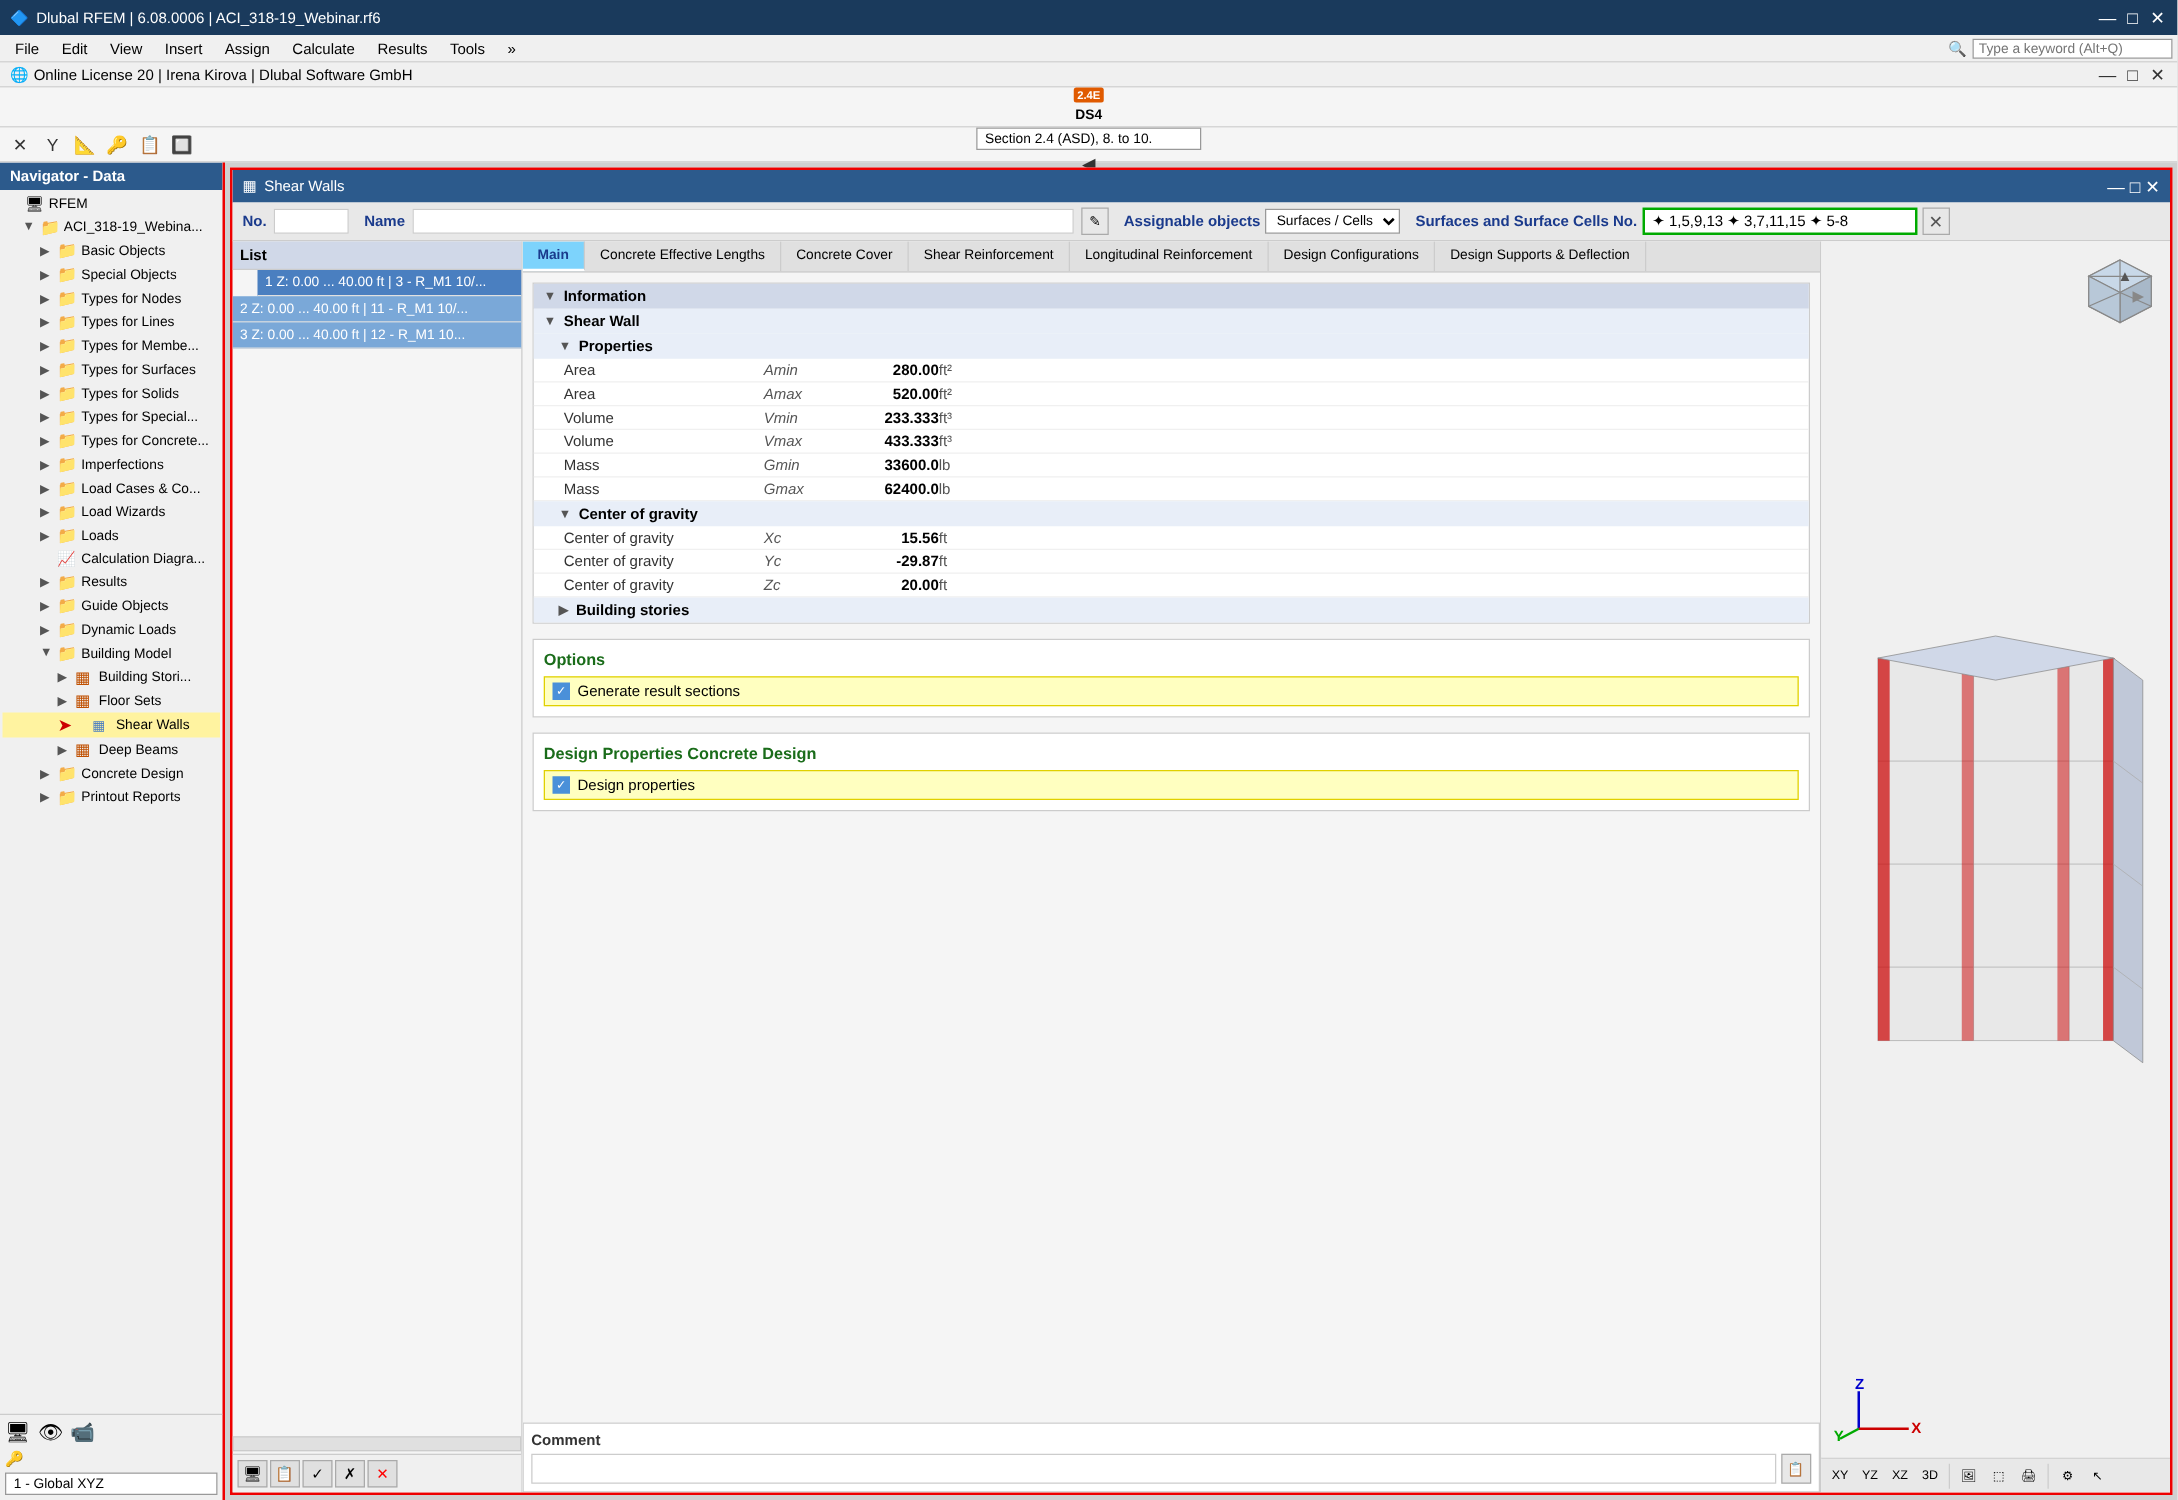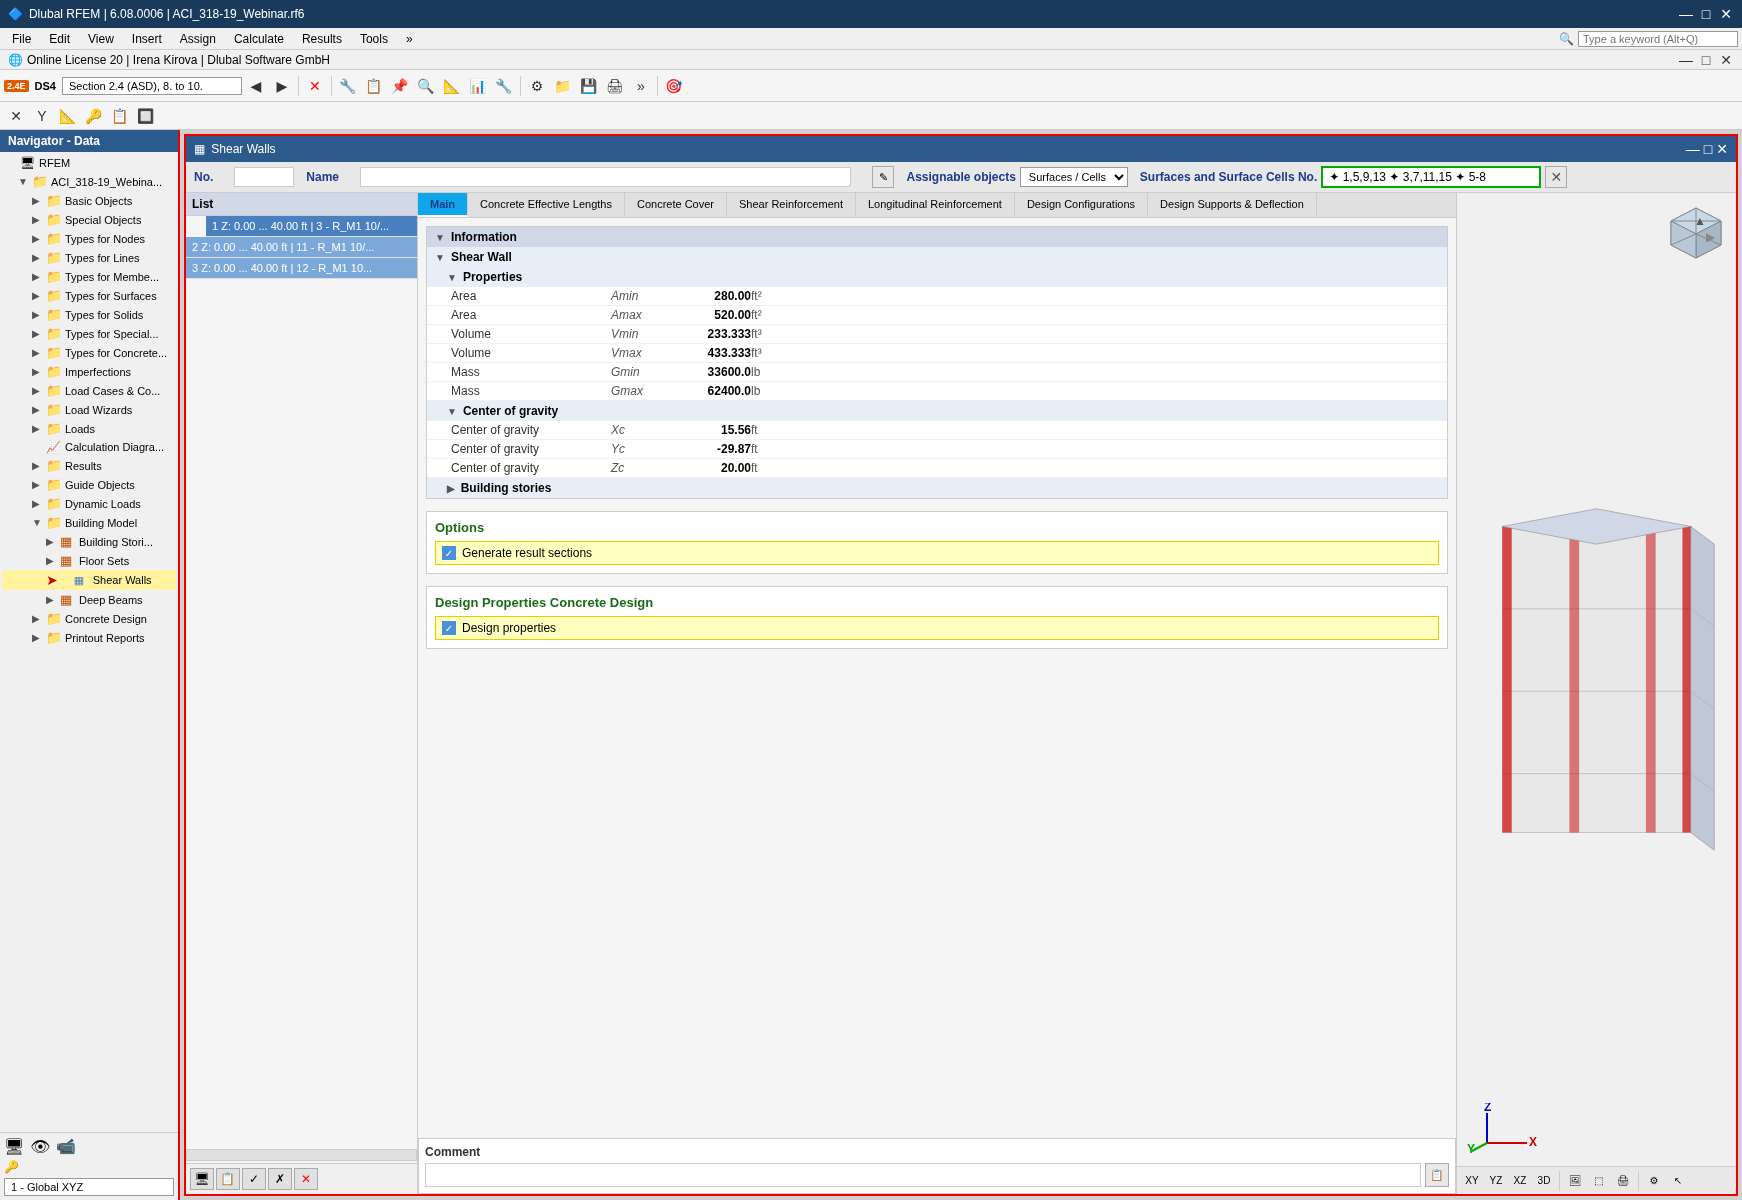--- a/index.html
+++ b/index.html
@@ -58,20 +58,21 @@
 
     
     .toolbar {
       background: #f5f5f5;
       height: 32px;
       display: flex;
       align-items: center;
       padding: 0 4px;
       border-bottom: 1px solid #ccc;
       gap: 2px;
+      flex-direction: column;
     }
     .toolbar-btn {
       width: 24px; height: 24px;
       background: none; border: 1px solid transparent;
       cursor: pointer; display: flex; align-items: center; justify-content: center;
       font-size: 14px; color: #333;
     }
     .toolbar-separator { width: 1px; height: 20px; background: #ccc; margin: 0 2px; }
     .toolbar-badge {
       background: #e05a00;
@@ -188,21 +189,21 @@
       background: #e8e8e8;
       border-bottom: 1px solid #ccc;
       padding: 4px 8px;
       display: flex;
       align-items: center;
       gap: 12px;
     }
     .sw-field-group {
       display: flex;
       align-items: center;
-      gap: 21px;
+      gap: 6px;
       justify-content: center;
     }
     .sw-field-label { font-weight: bold; color: #1a3a8c; font-size: 12px; }
     .sw-field-input-large {
       border: 2px solid #00aa00;
       padding: 2px 6px;
       background: white;
       min-width: 220px;
     }
     .sw-assignable {
@@ -273,21 +274,21 @@
       overflow-x: auto;
     }
     .tab {
       padding: 5px 12px;
       cursor: pointer;
       border-right: 1px solid #ccc;
       white-space: nowrap;
       font-size: 11px;
     }
     .tab.active {
-      background: #0ea5e9;
+      background: #7dd3fc;
       border-bottom: 2px solid white;
       font-weight: bold;
       color: #1a3a8c;
     }
 
     .content-area {
       flex: 1;
       overflow-y: auto;
       padding: 8px;
       display: flex;

